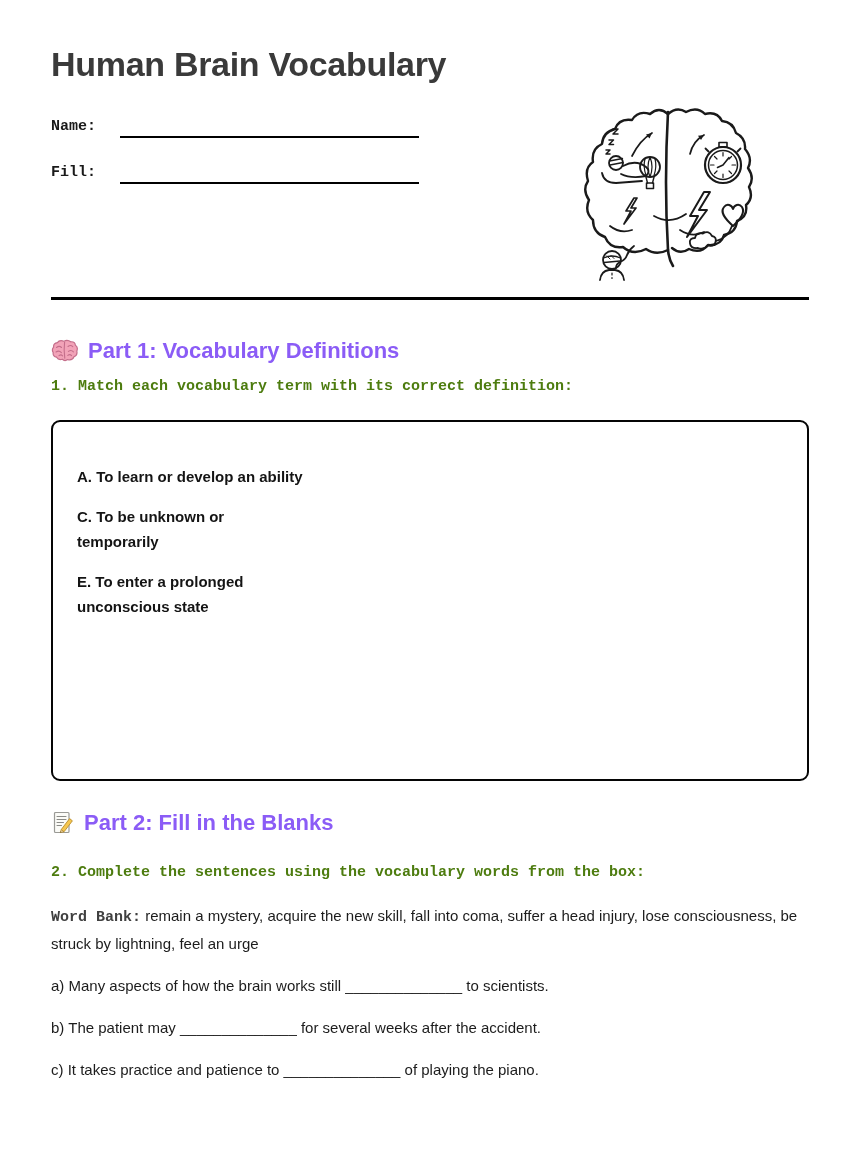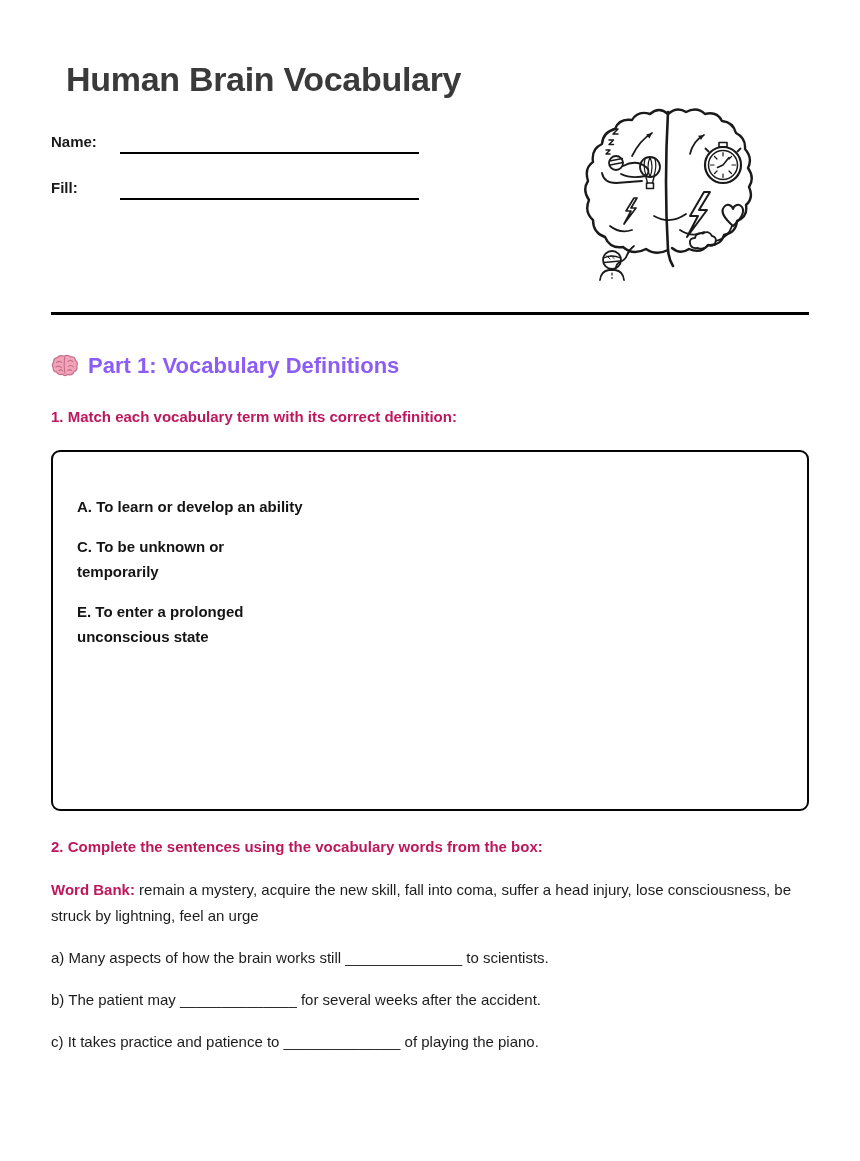--- a/index.html
+++ b/index.html
@@ -9,34 +9,34 @@
     width: 860px;
     height: 1161px;
     background: #ffffff;
     font-family: "Liberation Sans", "DejaVu Sans", sans-serif;
     color: #1a1a1a;
     overflow: hidden;
   }
   .content { padding: 0 51px; }
 
   .doc-title {
-    margin: 15px;
+    margin: 0;
     padding-top: 42px;
     width: 430px;
     font-size: 34px;
     line-height: 44px;
     font-weight: 700;
     letter-spacing: -0.3px;
     color: #3a3a3a;
   }
 
   .field-row {
     display: flex;
-    align-items: flex-end;
     width: 368px;
+    font-family: Liberation Mono, monospace;
   }
   .field-row.name-row { margin-top: 32px; }
   .field-row.date-row { margin-top: 25px; }
   .field-label {
     width: 69px;
     font-size: 15px;
     font-weight: 700;
     color: #1a1a1a;
     padding-bottom: 4px;
   }
@@ -69,25 +69,26 @@
     gap: 9px;
     margin-top: 37px;
     font-size: 22px;
     line-height: 28px;
     font-weight: 700;
     color: #8b5cf6;
   }
   .section-heading .emoji-icon { display: inline-flex; flex: 0 0 auto; }
 
   .instruction {
-    margin: 27px 0 0;
+    margin: 12px 0 0;
     font-size: 15px;
     line-height: 20px;
     font-weight: 700;
-    color: #be185d;
+    color: #4d7c0f;
+    font-family: Liberation Mono, monospace;
   }
 
   .match-box {
     margin-top: 23px;
     border: 2px solid #050505;
     border-radius: 9px;
     display: flex;
     padding: 42px 24px 30px 24px;
     min-height: 361px;
   }
@@ -101,21 +102,21 @@
     margin-bottom: 15px;
   }
 
   .para {
     margin: 16px 0 0;
     font-size: 15px;
     line-height: 26px;
     color: #1c1c1c;
   }
   .para.word-bank { margin-top: 20px; }
-  .para .bold-label { font-weight: 700; color: #be185d; }
+  .para .bold-label { font-weight: 700; color: #404040; font-family: Liberation Mono, monospace; }
   .sentence { cursor: text; }
 </style>
 </head>
 <body>
 
 <div class="page">
   <div class="content">
 
     <h1 class="doc-title">Human Brain Vocabulary</h1>
 
@@ -145,20 +146,32 @@
     <p class="instruction">1. Match each vocabulary term with its correct definition:</p>
 
     <div class="match-box">
       <div class="match-col-defs">
         <div class="match-item">A. To learn or develop an ability</div>
         <div class="match-item">C. To be unknown or temporarily</div>
         <div class="match-item">E. To enter a prolonged unconscious state</div>
       </div>
     </div>
 
+    <div class="section-heading" style="margin-top:28px;">
+      <span class="emoji-icon">
+        <svg width="24" height="24" viewBox="0 0 24 24">
+          <rect x="3.5" y="1.5" width="14.5" height="20" rx="1" fill="#fbfbf7" stroke="#9a9a96" stroke-width="1.2"></rect>
+          <path d="M6 5.5 h9 M6 8.5 h9 M6 11.5 h6.5 M6 14.5 h4.5" stroke="#8a8a86" stroke-width="1.1" stroke-linecap="round"></path>
+          <polygon points="10.2,18.6 18.6,7.6 21.4,9.8 13,20.8" fill="#f6c64d" stroke="#b98e2f" stroke-width="0.9"></polygon>
+          <polygon points="10.2,18.6 13,20.8 9.2,21.6" fill="#e8d3ab" stroke="#b98e2f" stroke-width="0.8"></polygon>
+          <polygon points="9.2,21.6 10.5,21.35 9.55,20.6" fill="#3a3a3a"></polygon>
+        </svg>
+      </span>
+      <span>Part 2: Fill in the Blanks</span>
+    </div>
 
     <p class="instruction" style="margin-top:26px;">2. Complete the sentences using the vocabulary words from the box:</p>
 
     <p class="para word-bank"><span class="bold-label">Word Bank:</span><span> remain a mystery, acquire the new skill, fall into coma, suffer a head injury, lose consciousness, be struck by lightning, feel an urge</span></p>
 
     <p class="para sentence">a) Many aspects of how the brain works still ______________ to scientists.</p>
     <p class="para sentence">b) The patient may ______________ for several weeks after the accident.</p>
     <p class="para sentence">c) It takes practice and patience to ______________ of playing the piano.</p>
 
   </div>

